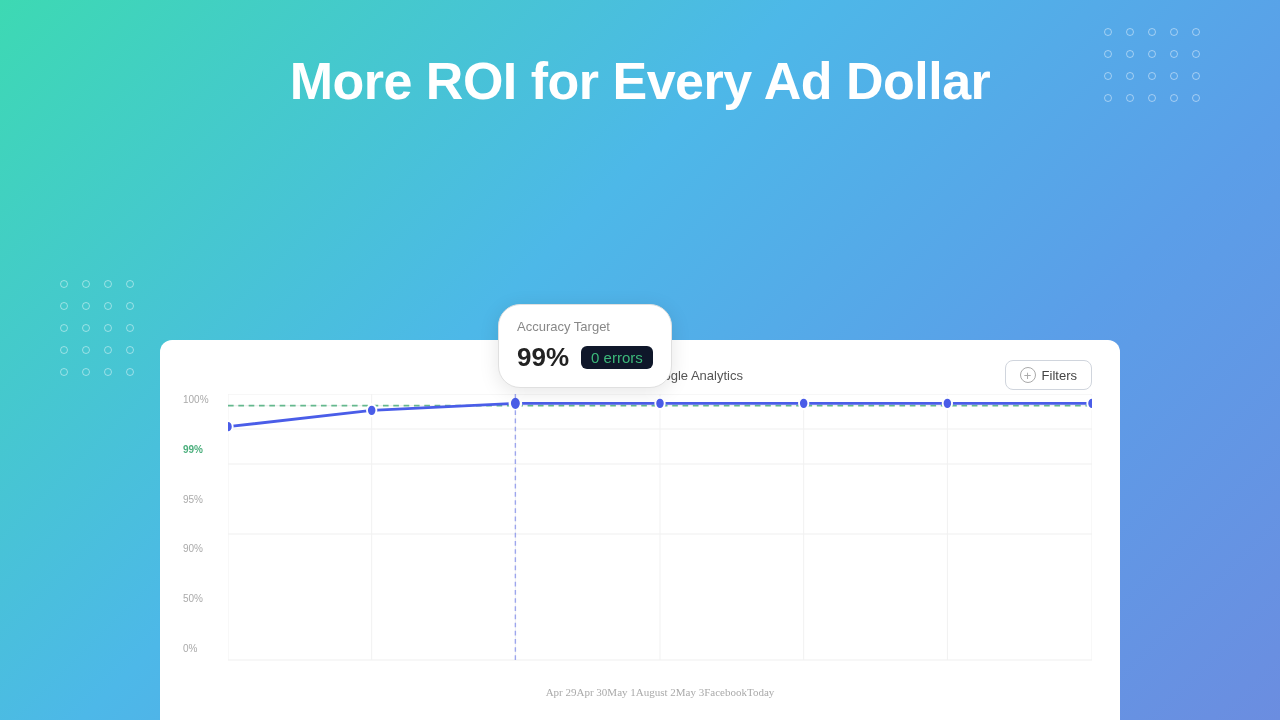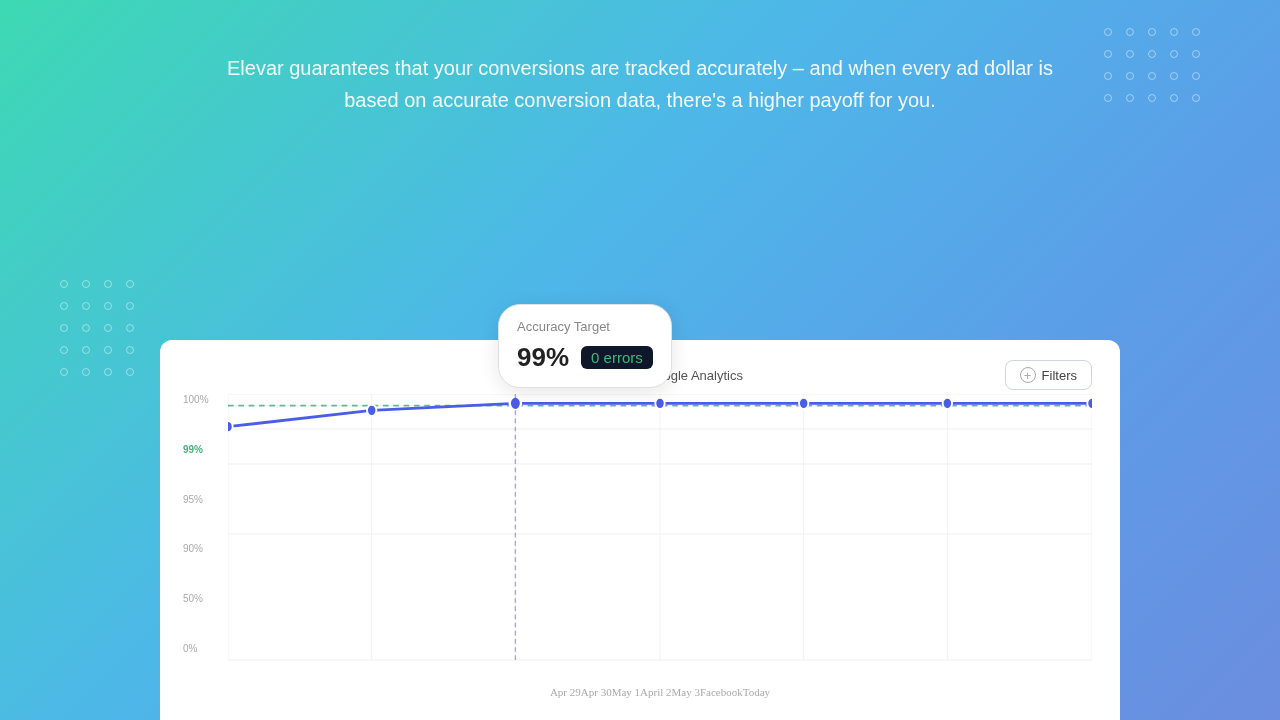--- a/index.html
+++ b/index.html
@@ -258,21 +258,21 @@
   <div class="dot"></div>
   <div class="dot"></div>
   <div class="dot"></div>
   <div class="dot"></div>
   <div class="dot"></div>
   <div class="dot"></div>
   <div class="dot"></div>
 </div>
 
 <div class="hero-content">
-  <p class="hero-subtitle">Elevar guarantees that your conversions are tracked accurately – and when every ad dollar is based on accurate conversion data, there's a higher payoff for you.</p>
+  <h1 class="hero-title">More ROI for Every Ad Dollar</h1>
 </div>
 
 <div class="chart-container">
 
   <div class="header-row">
     <div style="flex:1;"></div>
     <div class="legend">
       <div class="legend-item">
         <div class="legend-dot legend-dot-facebook"></div>
         <span>Facebook</span>
@@ -330,21 +330,21 @@
       <circle cx="766" cy="8" r="5" fill="#4a5de8" stroke="#fff" stroke-width="2"></circle>
       <circle cx="920" cy="8" r="5" fill="#4a5de8" stroke="#fff" stroke-width="2"></circle>
 
       <line x1="306" y1="0" x2="306" y2="228" stroke="#4a5de8" stroke-width="1.5" stroke-dasharray="4,3" opacity="0.5"></line>
     </svg>
 
     <div class="x-axis">
       <span>Apr 29</span>
       <span>Apr 30</span>
       <span>May 1</span>
-      <span>April 2</span>
+      <span>August 2</span>
       <span>May 3</span>
       <span>Facebook</span>
       <span>Today</span>
     </div>
 
     <div class="tooltip">
       <div class="tooltip-title">Accuracy Target</div>
       <div class="tooltip-value-row">
         <span class="tooltip-value">99%</span>
         <span class="tooltip-badge">0 errors</span>

